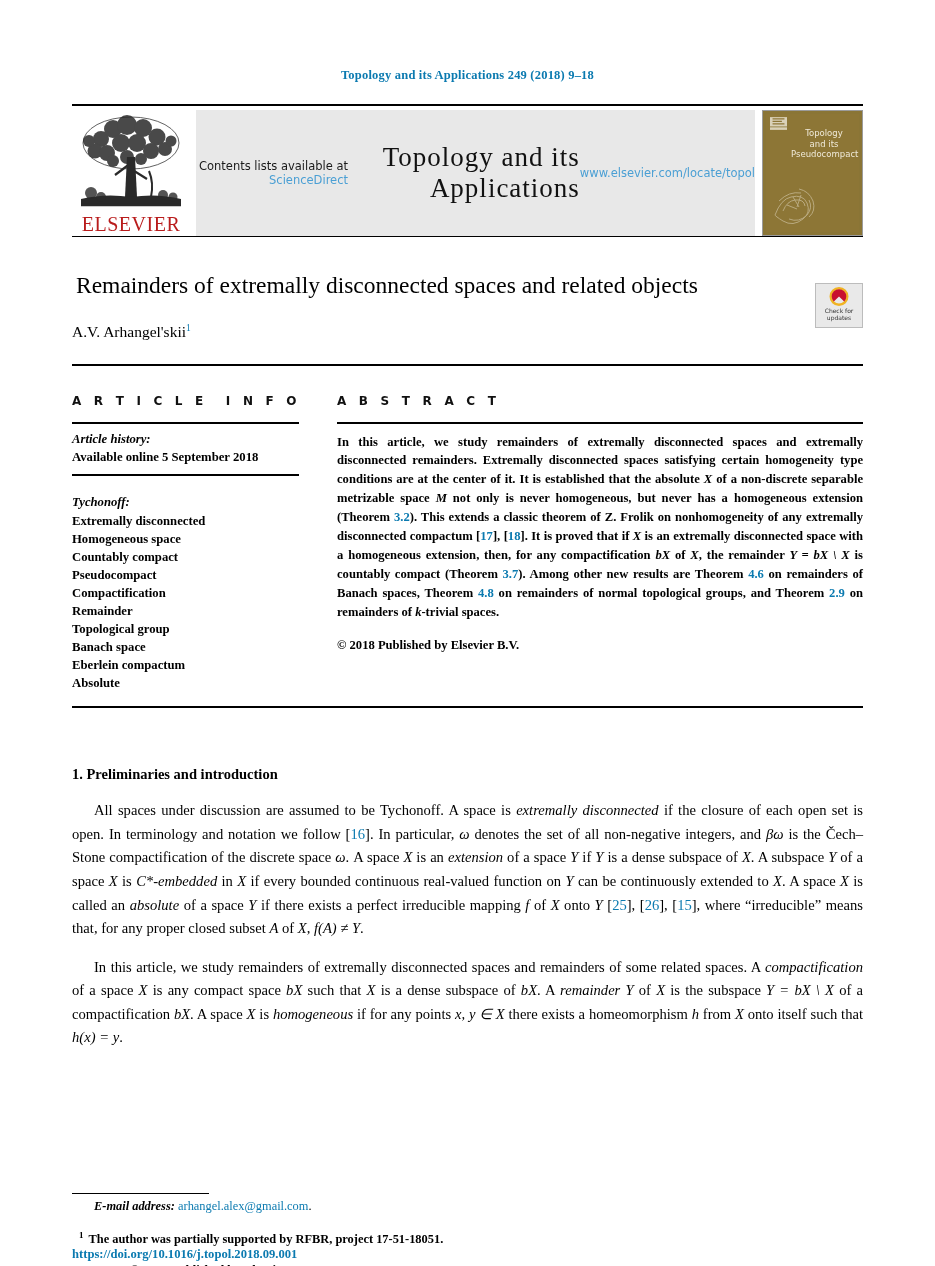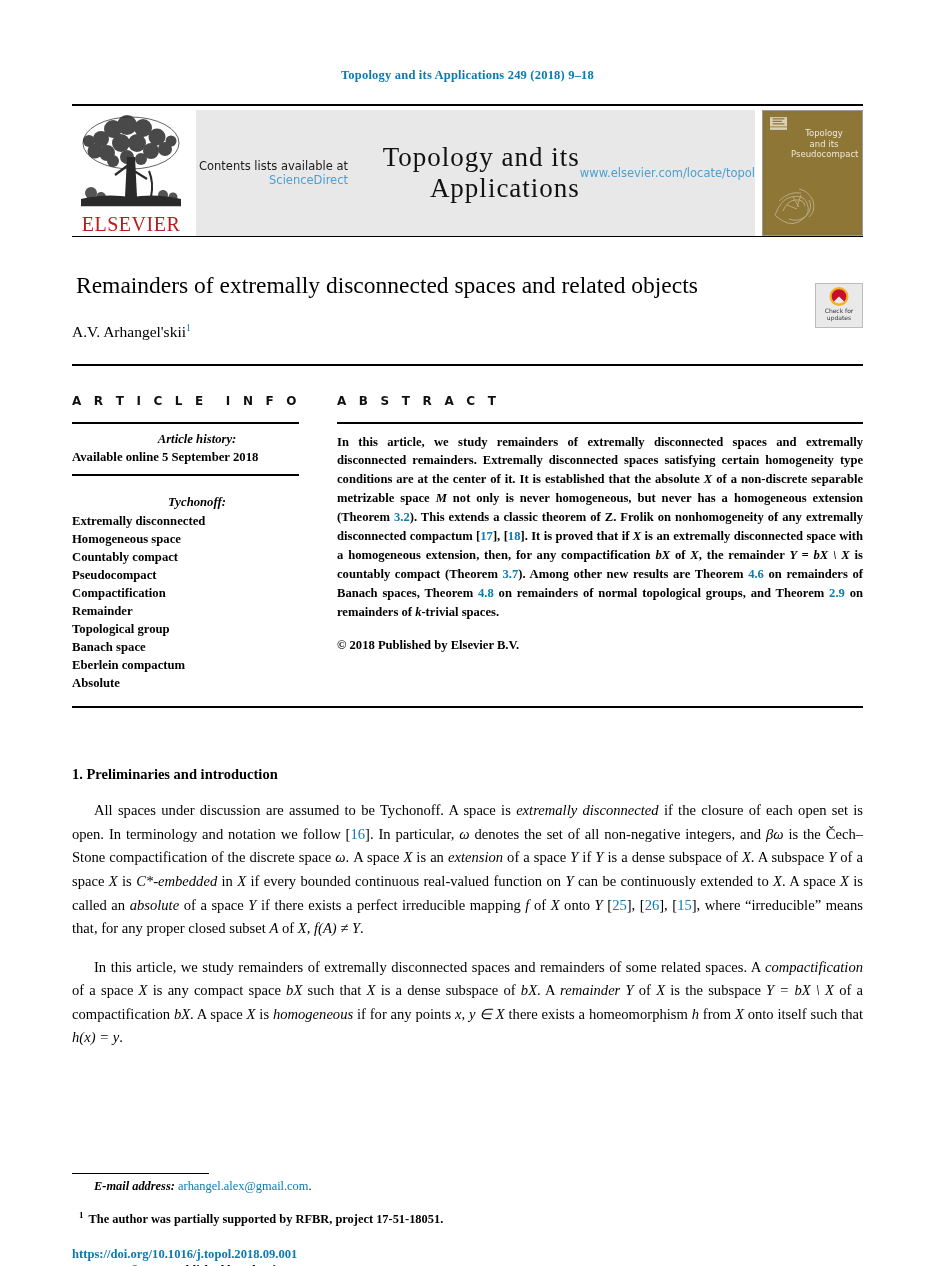--- a/index.html
+++ b/index.html
@@ -160,21 +160,21 @@
     font-weight: bold;
     letter-spacing: 4.2px;
     color: #111;
   }
   .sec-head .gap { letter-spacing: 0; padding: 0 5px; }
 
   .divider-strong { border-top: 2.2px solid #000; margin: 14px 0 0 0; width: 227px; }
   .divider-strong.full { width: 100%; }
 
   .info-block { font-size: 12.7px; line-height: 1.45; padding-top: 6px; }
-  .info-block .ital { font-style: italic; font-weight: bold; text-align: center; }
+  .info-block .ital { font-style: italic; font-weight: bold; }
   .info-block .bold { font-weight: bold; }
 
   .divider-mid { border-top: 2.2px solid #000; margin: 8px 0 0 0; width: 227px; }
 
   .kw-list { margin-top: 0; }
   .kw-list div { font-weight: bold; font-size: 12.7px; line-height: 1.42; }
 
   .abstract-body {
     padding-top: 9px;
     font-size: 12.6px;
@@ -213,21 +213,21 @@
   .mth { font-style: italic; font-family: "Liberation Serif", serif; }
 
   
   .footnotes { position: absolute; left: 72px; bottom: 56px; width: 791px; }
   .fn-rule { border-top: 1.4px solid #000; width: 137px; margin-bottom: 5px; }
   .fn-email { font-size: 12.4px; padding-left: 22px; }
   .fn-email .ital { font-style: italic; font-weight: bold; }
   .fn-email a { color: #0b7ab0; }
   .fn-note { font-size: 12.4px; font-weight: bold; margin-top: 16px; }
   .fn-note sup { font-size: 9px; vertical-align: super; padding-right: 5px; padding-left: 7px;}
-  .fn-doi { margin-top: 20px; font-size: 12.6px; font-weight: bold; color: #0b7ab0; }
+  .fn-doi { font-size: 12.6px; font-weight: bold; color: #0b7ab0; }
   .fn-issn { font-size: 12.6px; font-weight: bold; margin-top: 1px; }
 </style>
 </head>
 <body>
 
 <div class="page">
 
   <div class="runninghead">Topology and its Applications 249 (2018) 9–18</div>
 
   <div class="masthead-wrap">

